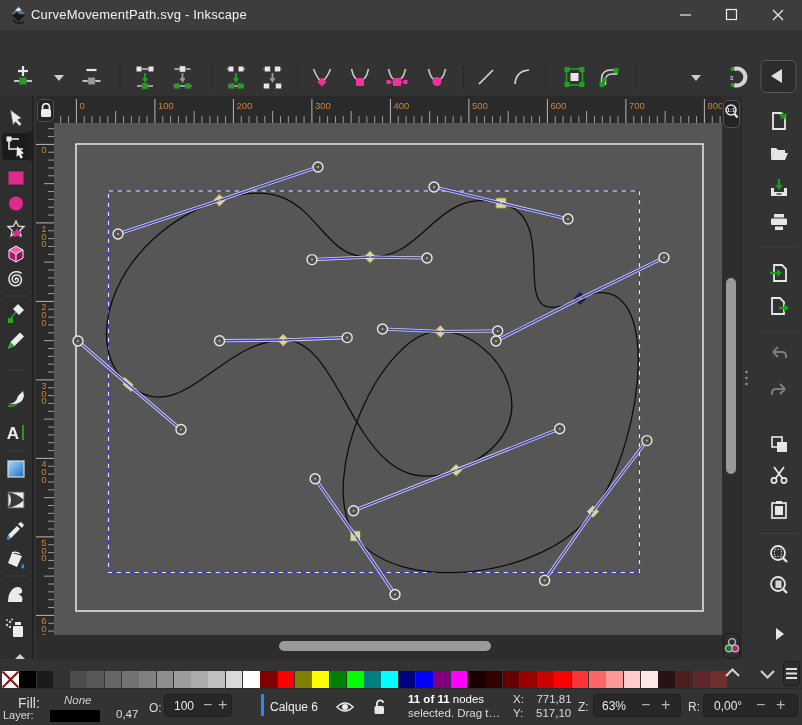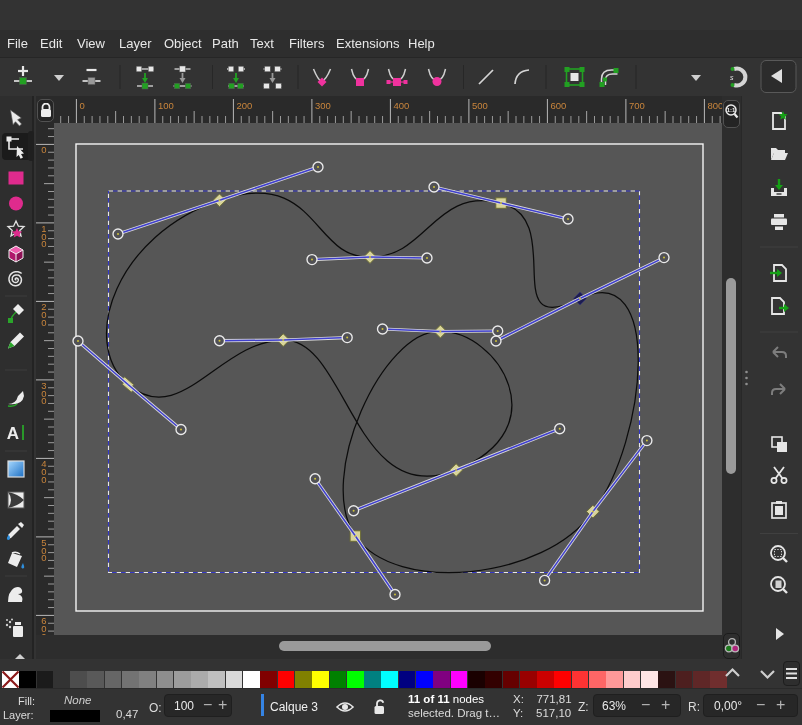--- a/index.html
+++ b/index.html
@@ -24,33 +24,35 @@
 .sw { position:absolute; top:12px; height:17px; }
 .swx { position:absolute; top:12px; }
 #status { left:0; top:688px; width:802px; height:37px; background:#333333; border-top:1px solid #2a2a2a; color:#dcdcdc; font-size:11.5px; }
 .st { position:absolute; white-space:nowrap; }
 .field { position:absolute; background:#272727; border:1px solid #1f1f1f; border-radius:4px; height:23px; top:5px; color:#e8e8e8; }
 .pm { position:absolute; top:1px; font-size:16px; color:#b5b5b5; }
 </style></head>
 <body>
 <div id="root">
 
+<div class="abs" id="titlebar">
+  <svg class="abs" style="left:9px;top:6px" width="19" height="19" viewBox="0 0 19 19">
+    <path d="M 9.5 1 L 17 8 L 9.5 15.5 L 2 8 Z" fill="#161616"></path>
+    <path d="M 9.5 1 L 17 8 L 11 8.5 L 7.5 6 L 4.5 8.8 L 2 8 Z" fill="#5c6f80"></path>
+    <path d="M 9.5 1 L 12.6 4 L 9 5.2 L 6.2 4.2 Z" fill="#dde4ea"></path>
+    <path d="M 4 14 Q 7 18 9.5 16.5 Q 13 18.5 15 15.5" fill="none" stroke="#1a1a1a" stroke-width="1.6"></path>
+  </svg>
+  <span id="title">CurveMovementPath.svg - Inkscape</span>
+  <svg class="abs" style="left:664px;top:0" width="138" height="30" viewBox="0 0 138 30">
+    <line x1="16" y1="15" x2="27" y2="15" stroke="#ededed" stroke-width="1.2"></line>
+    <rect x="62.5" y="9.5" width="10" height="10" fill="none" stroke="#ededed" stroke-width="1.2"></rect>
+    <path d="M 109 10 L 119 20 M 119 10 L 109 20" stroke="#ededed" stroke-width="1.2"></path>
+  </svg>
+</div>
 
-<div class="abs" id="menubar">
-  <span class="mi" style="left:7px">File</span>
-  <span class="mi" style="left:40px">Edit</span>
-  <span class="mi" style="left:77px">View</span>
-  <span class="mi" style="left:119px">Layer</span>
-  <span class="mi" style="left:164px">Object</span>
-  <span class="mi" style="left:212px">Path</span>
-  <span class="mi" style="left:250px">Text</span>
-  <span class="mi" style="left:289px">Filters</span>
-  <span class="mi" style="left:336px">Extensions</span>
-  <span class="mi" style="left:408px">Help</span>
-</div>
 
 <div class="abs" id="toolbarw"><svg width="802" height="38" viewBox="0 0 802 38">
         <g transform="translate(23,19)">
           <line x1="-9" y1="4" x2="9" y2="4" stroke="#e8e8e8" stroke-width="1.6"></line>
           <rect x="-3.5" y="0.5" width="7" height="7" fill="#22a022" stroke="#555" stroke-width="0.5"></rect>
           <line x1="-5" y1="-6" x2="5" y2="-6" stroke="#e8e8e8" stroke-width="2.2"></line>
           <line x1="0" y1="-11" x2="0" y2="-1" stroke="#e8e8e8" stroke-width="2.2"></line>
         </g>
         <g transform="translate(59,19)">
           <path d="M -5 -2 L 5 -2 L 0 4 Z" fill="#cfcfcf"></path>
@@ -690,33 +692,33 @@
       <svg style="position:absolute;left:758px;top:5px" width="19" height="19">
         <path d="M 3 7 L 9.5 13.5 L 16 7" fill="none" stroke="#cfcfcf" stroke-width="2.2"></path>
       </svg>
       <div style="position:absolute;left:783px;top:2px;width:17px;height:25px;border:1px solid #1e1e1e;border-radius:4px;background:#2e2e2e"></div>
       <svg style="position:absolute;left:785px;top:8px" width="13" height="13">
         <path d="M 1 2 H 12 M 1 6.5 H 12 M 1 11 H 12" stroke="#e0e0e0" stroke-width="1.8"></path>
       </svg>
     </div>
 
 <div class="abs" id="status">
-  <span class="st" style="left:18px;top:6px;font-size:11px">Fill:</span>
+  <span class="st" style="left:18px;top:6px;font-size:14px">Fill:</span>
   <span class="st" style="left:3px;top:20px;font-size:11px">Layer:</span>
   <span class="st" style="left:64px;top:5px;font-style:italic;color:#cdcdcd">None</span>
   <div class="st" style="left:50px;top:21px;width:50px;height:12px;background:#000"></div>
   <span class="st" style="left:116px;top:19px">0,47</span>
   <span class="st" style="left:149px;top:12px;font-size:12px">O:</span>
   <div class="field" style="left:164px;width:68px">
     <span style="position:absolute;left:9px;top:4px;font-size:12px">100</span>
     <span class="pm" style="left:38px">−</span>
         <span class="pm" style="left:53px">+</span>
   </div>
   <div class="st" style="left:261px;top:5px;width:3px;height:22px;background:#3584e4"></div>
-  <span class="st" style="left:270px;top:11px;font-size:12px;color:#f0f0f0">Calque 3</span>
+  <span class="st" style="left:270px;top:11px;font-size:12px;color:#f0f0f0">Calque 6</span>
   <svg class="st" style="left:336px;top:10px" width="18" height="16" viewBox="0 0 18 16">
     <path d="M 1 8 Q 9 0 17 8 Q 9 16 1 8 Z" fill="none" stroke="#e8e8e8" stroke-width="1.6"></path>
     <circle cx="9" cy="8" r="3" fill="#e8e8e8"></circle>
   </svg>
   <svg class="st" style="left:372px;top:9px" width="16" height="18" viewBox="0 0 16 18">
     <path d="M 5 8 L 5 5.5 A 3.2 3.2 0 0 1 11.3 4.8" fill="none" stroke="#e8e8e8" stroke-width="1.8"></path>
     <rect x="2.5" y="8" width="9.5" height="8" rx="1.5" fill="#e8e8e8"></rect>
   </svg>
   <span class="st" style="left:408px;top:4px;color:#fff"><b>11 of 11</b> nodes</span>
   <span class="st" style="left:408px;top:18px">selected. Drag t…</span>

